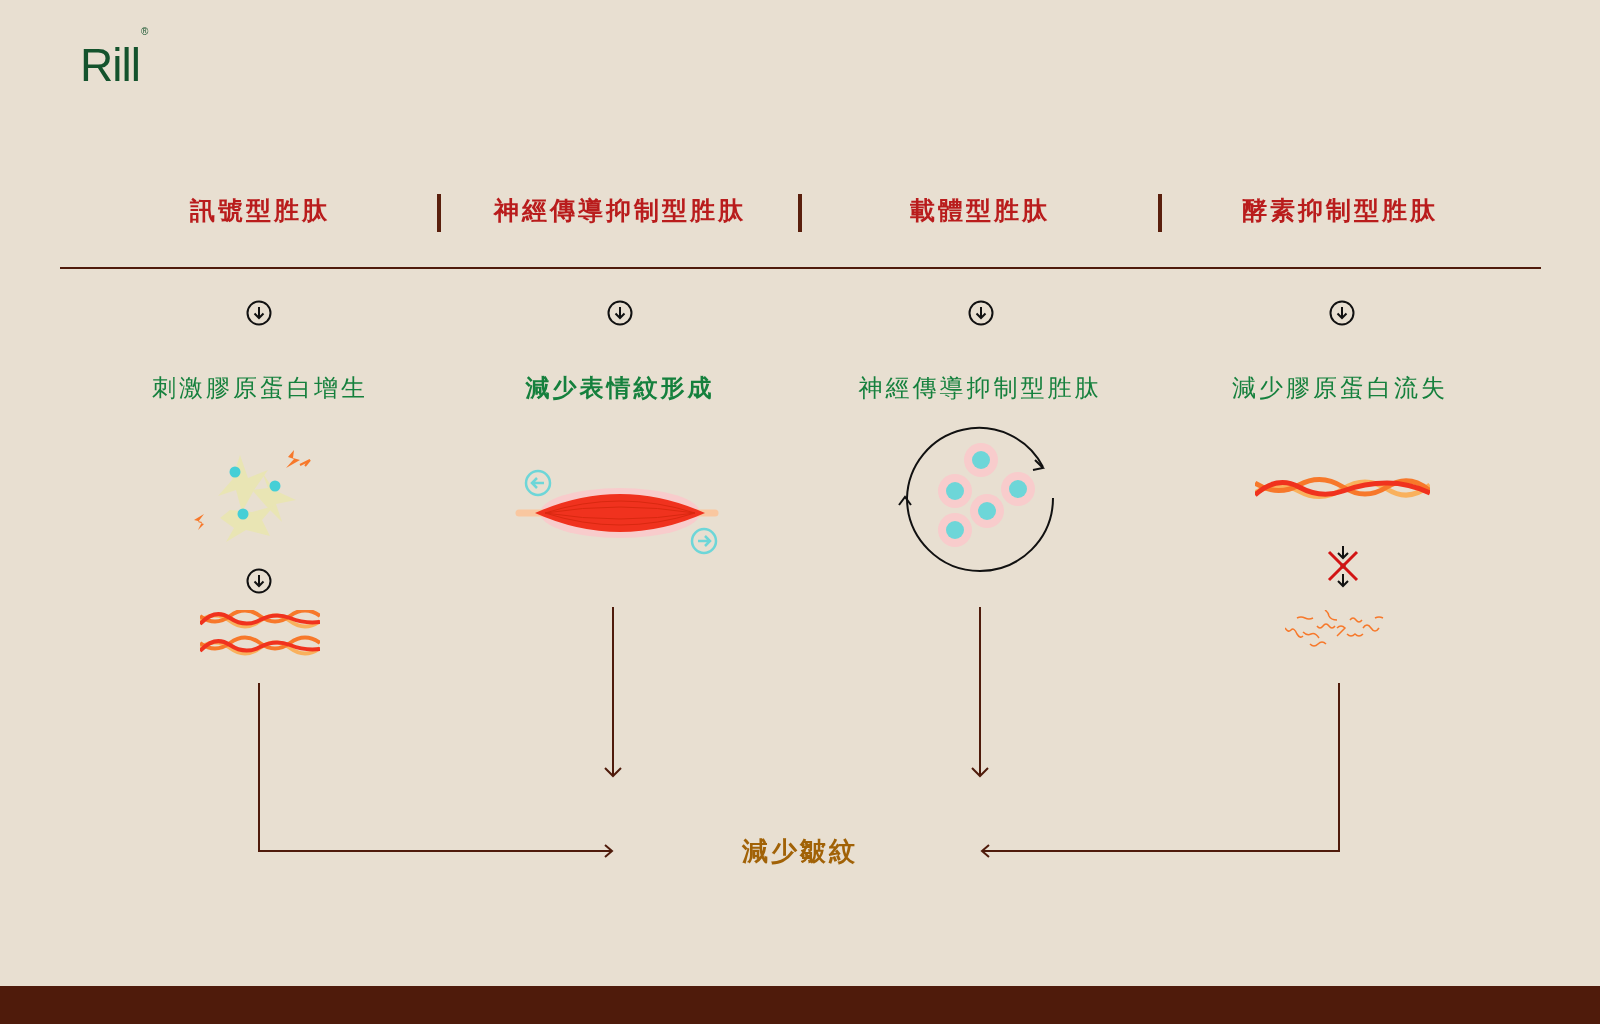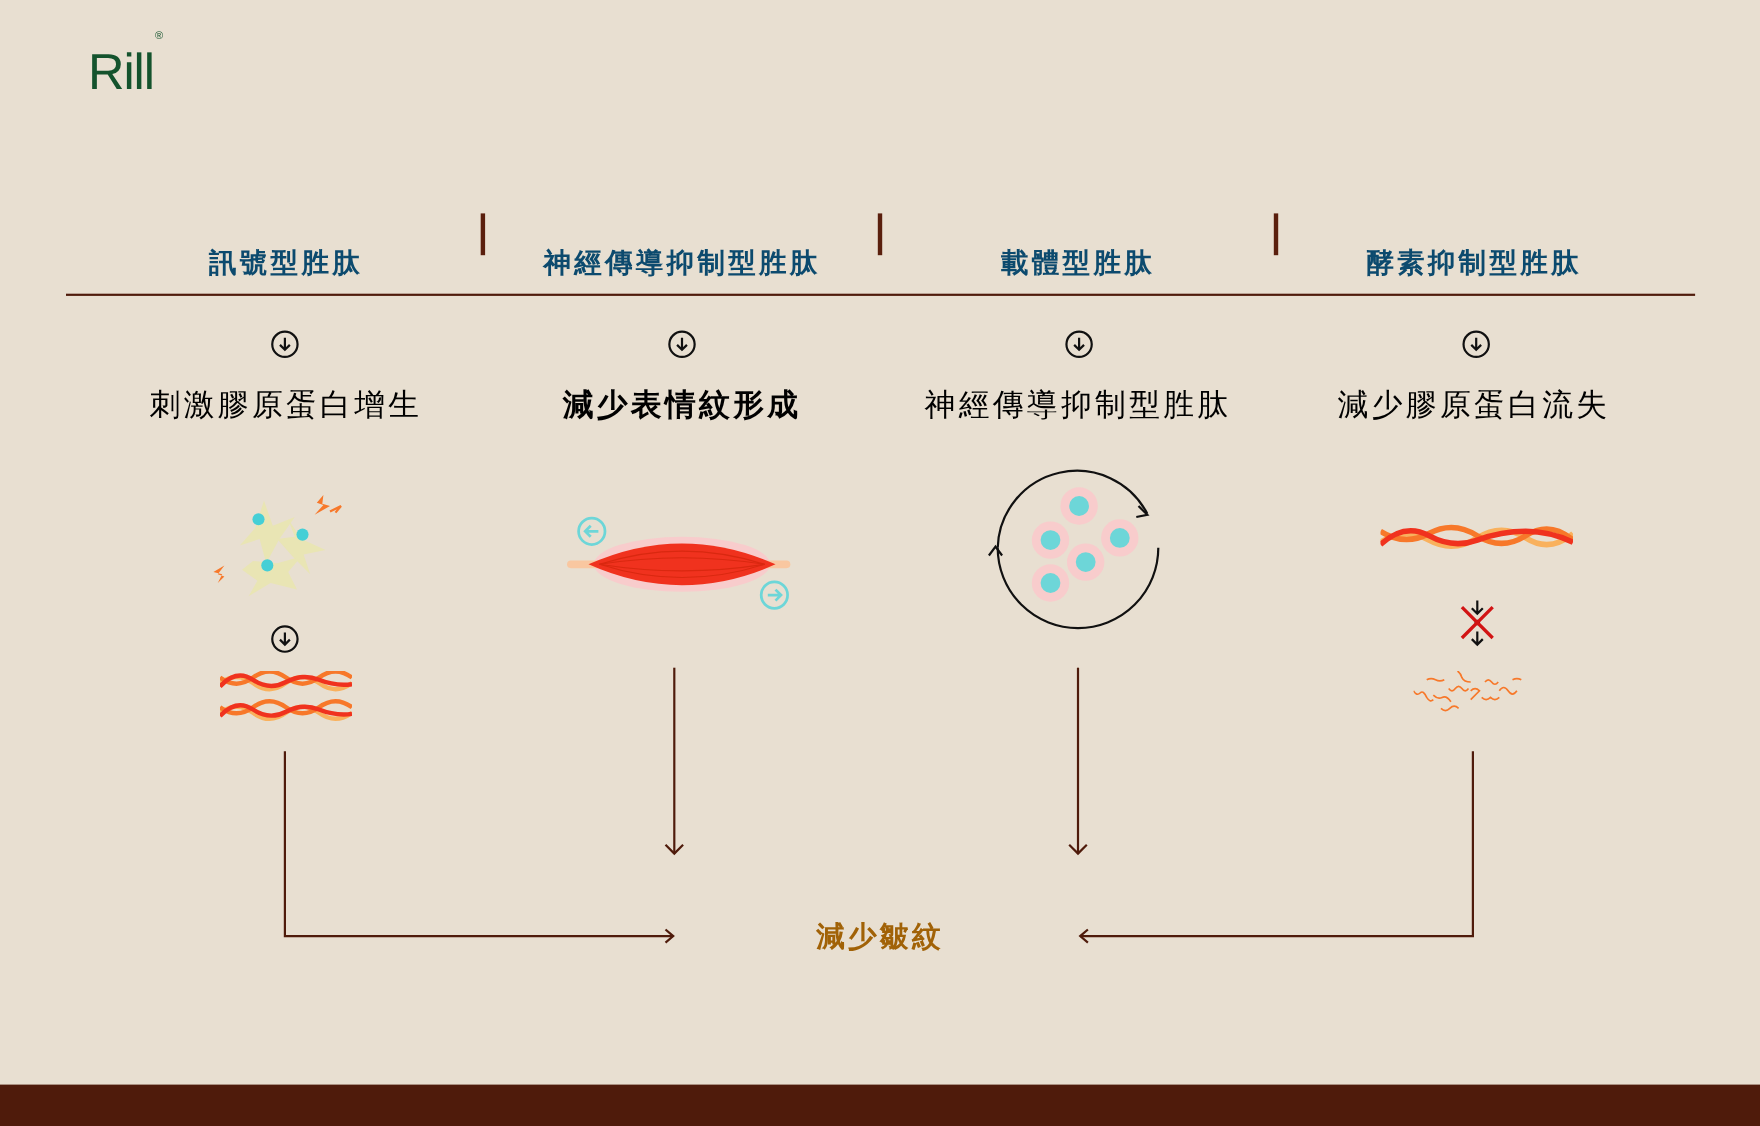--- a/index.html
+++ b/index.html
@@ -1,23 +1,23 @@
 <!DOCTYPE html>
 <html><head>
 <meta charset="utf-8">
 <style>
   html,body{margin:0;padding:0;}
   body{width:1600px;height:1024px;background:#e8dfd1;position:relative;overflow:hidden;font-family:"DejaVu Sans",sans-serif;color:#4f1b0b;}
   .logo{position:absolute;left:80px;top:42px;font-family:"Liberation Sans",sans-serif;font-size:46px;color:#14532d;letter-spacing:-1px;line-height:1;}
   .logo sup{font-size:10px;position:relative;top:-30px;margin-left:1px;}
-  .hdr{position:absolute;top:190px;height:40px;display:flex;align-items:center;justify-content:center;font-weight:bold;font-size:25px;letter-spacing:3px;color:#0c4a6e;margin-top:28px;}
+  .hdr{position:absolute;top:190px;height:40px;display:flex;align-items:center;justify-content:center;font-weight:bold;font-size:25px;letter-spacing:3px;color:#b91c1c;}
   .sep{position:absolute;top:194px;width:4px;height:38px;background:#5a1f0d;}
   .rule{position:absolute;left:60px;top:267px;width:1481px;height:2px;background:#4f1b0b;}
   .circ-arrow{position:absolute;width:26px;height:26px;}
-  .lbl{position:absolute;top:348px;height:40px;display:flex;align-items:center;justify-content:center;font-size:28px;letter-spacing:3px;color:#000000;}
+  .lbl{position:absolute;top:368px;height:40px;display:flex;align-items:center;justify-content:center;font-size:24px;letter-spacing:3px;color:#15803d;}
   .ill{position:absolute;}
   .result{position:absolute;left:700px;top:834px;width:200px;text-align:center;font-weight:bold;font-size:26px;letter-spacing:3px;color:#a16207;}
   .footer{position:absolute;left:0;top:986px;width:1600px;height:38px;background:#4f1b0b;}
   .flow{position:absolute;left:0;top:0;}
 </style>
 </head>
 <body>
 
 <div class="logo"><span>Rill</span><sup>®</sup></div>
 

